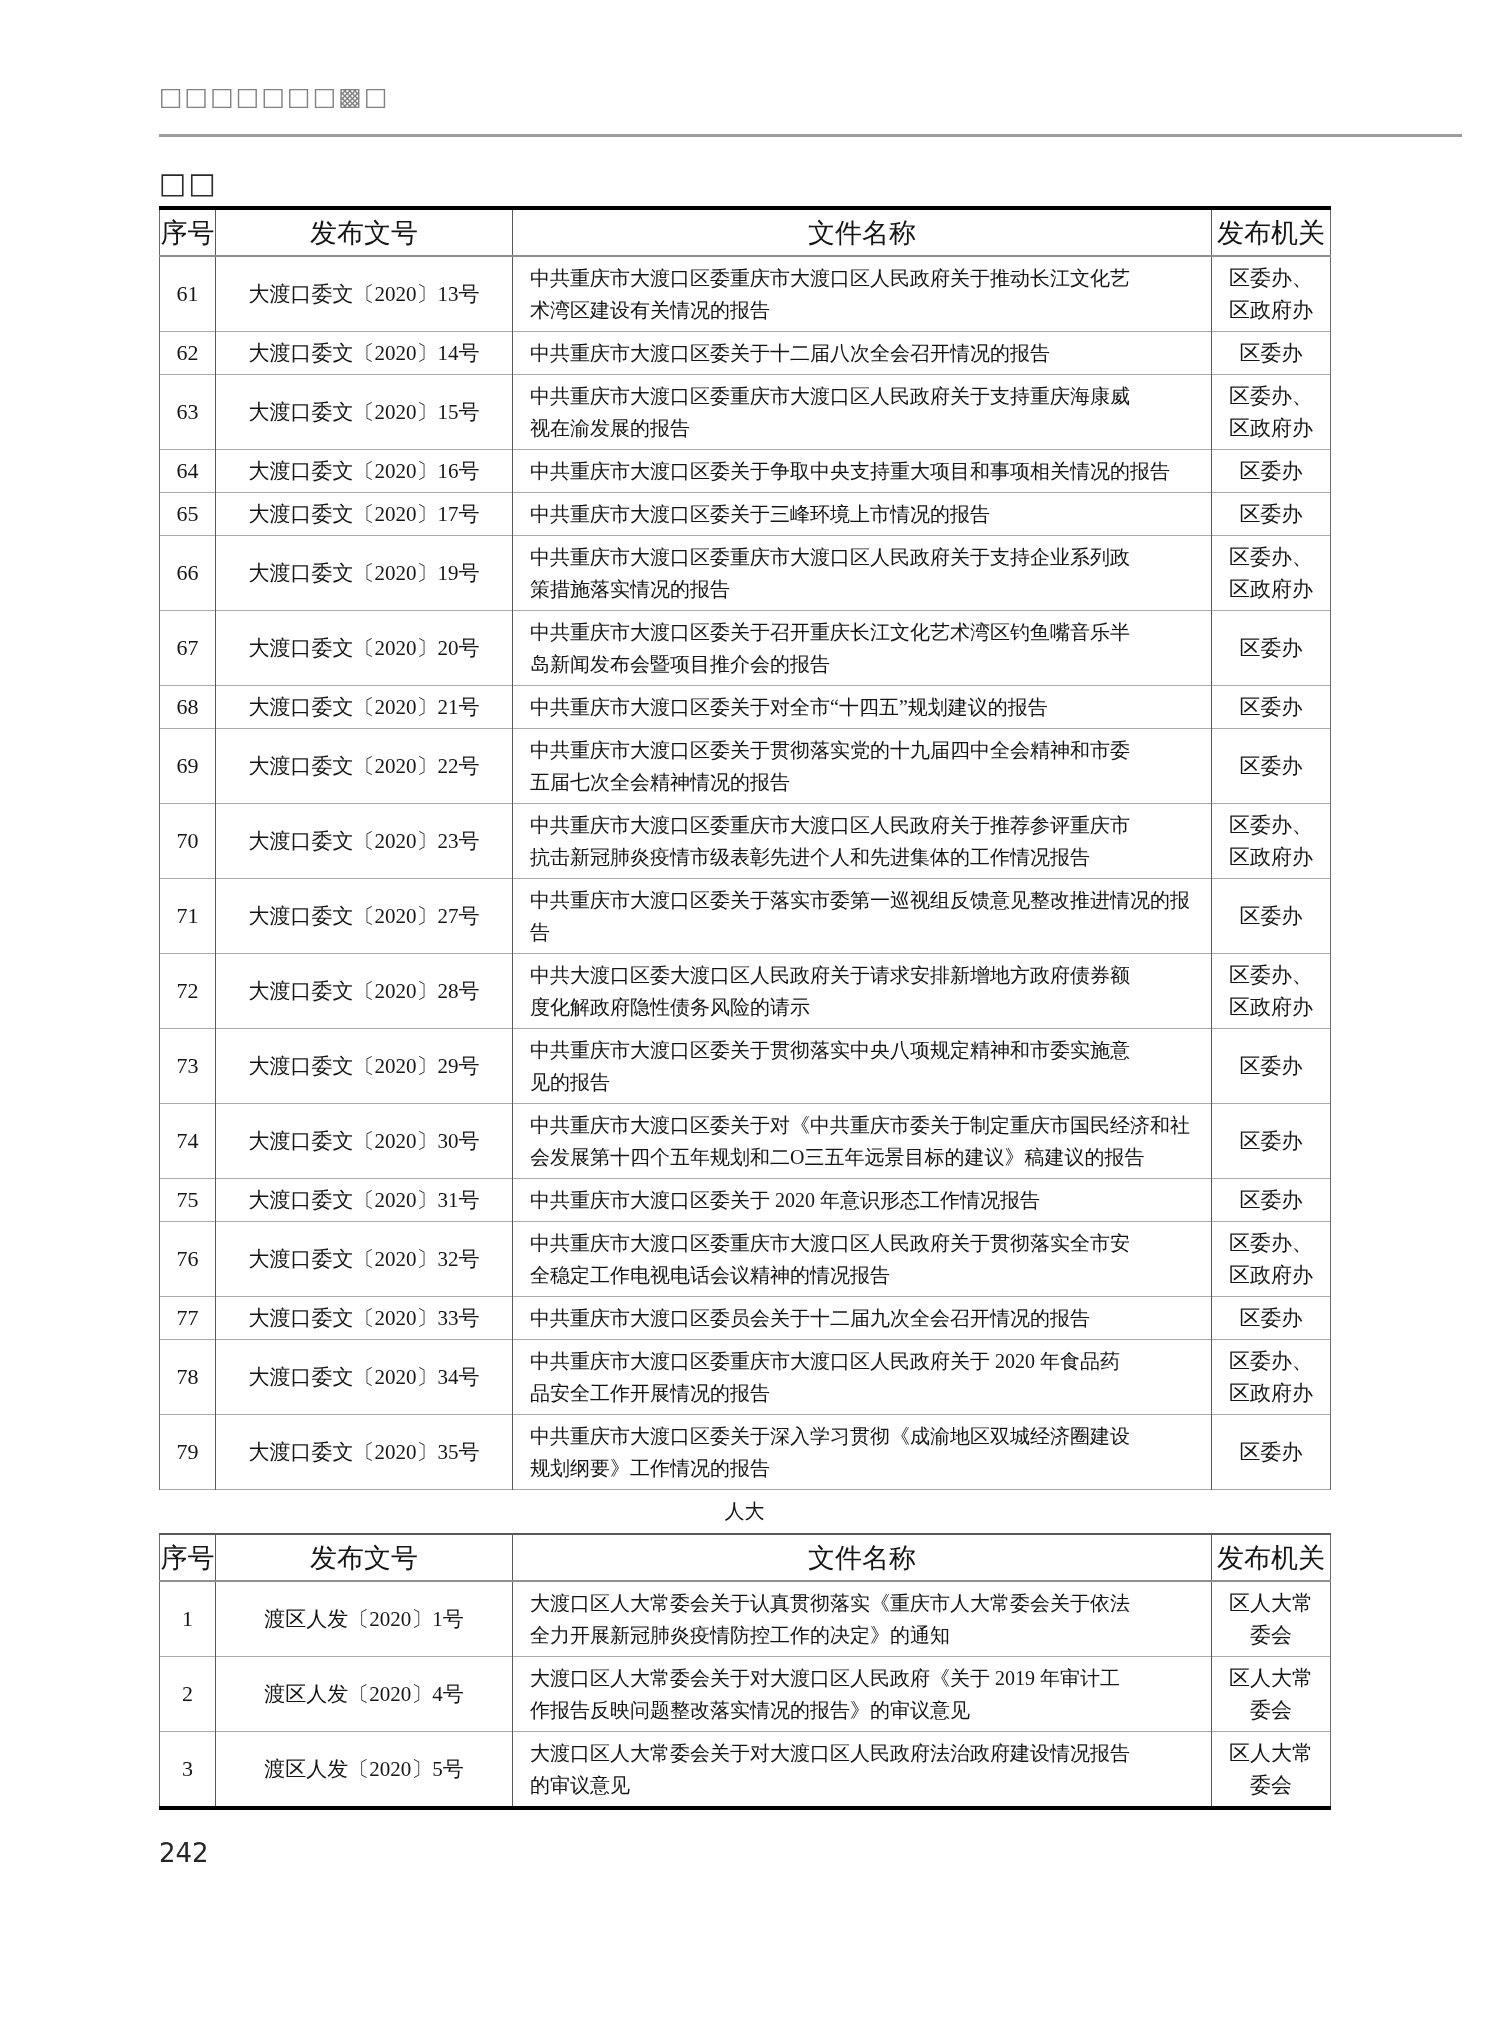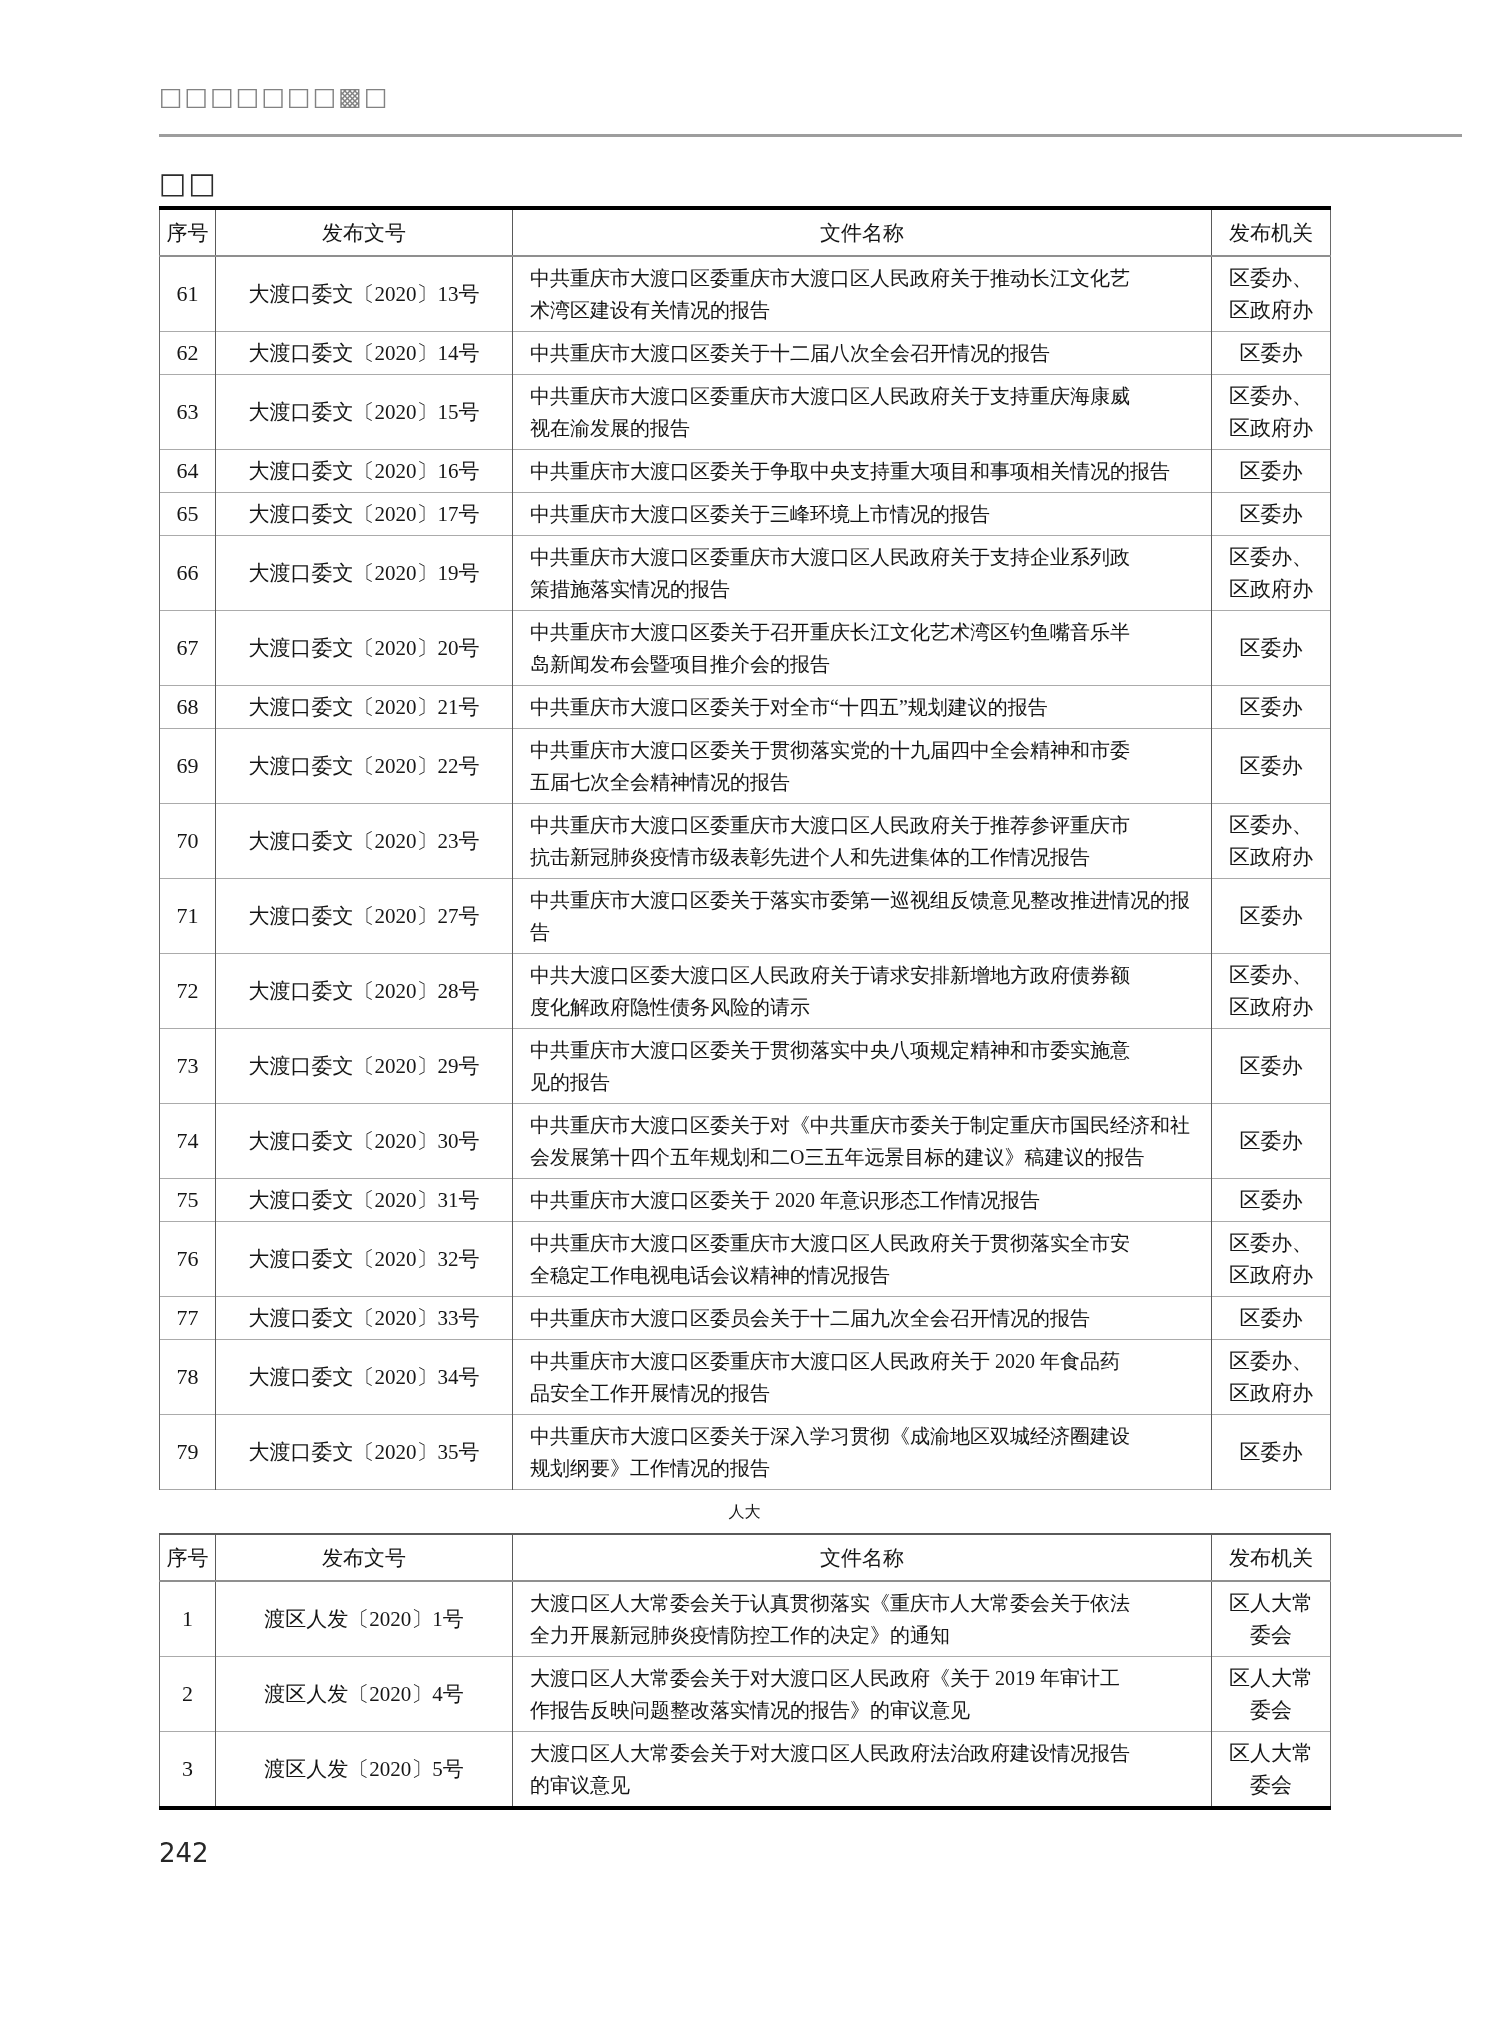--- a/index.html
+++ b/index.html
@@ -26,41 +26,41 @@
     font-family:"DejaVu Sans",sans-serif;
     font-size:29px; line-height:34px; color:#2b2b2b;
     letter-spacing:2px; margin:0 0 6px 0; font-weight:bold;
   }
   
   table { border-collapse:collapse; table-layout:fixed; width:1171px; }
   table.t1 { border-top:4px solid #000; border-bottom:1px solid #a8a8a8; }
   table.t2 { border-top:2px solid #5a5a5a; border-bottom:4px solid #000; }
   col.c1 { width:56px; } col.c2 { width:297px; } col.c3 { width:699px; } col.c4 { width:119px; }
   th {
-    font-weight:normal; font-size:21px; height:45px; text-align:center;
+    font-weight:normal; font-size:27px; height:45px; text-align:center;
     border-left:1px solid #5a5a5a; border-right:1px solid #5a5a5a;
     border-bottom:2px solid #8f8f8f; padding:0;
   }
   td {
     font-size:21px; line-height:32px; padding:5px 8px;
     border-left:1px solid #5a5a5a; border-right:1px solid #5a5a5a;
     border-top:1px solid #ababab; vertical-align:middle;
     white-space:pre-line;
   }
   tbody tr:first-child td { border-top:none; }
   td.c-no   { text-align:center; font-size:22px; padding-left:0; padding-right:0; }
   td.c-doc  { text-align:center; }
   td.c-title{ text-align:left; font-size:20px; padding:5px 17px; }
   td.c-agency { text-align:center; padding-left:4px; padding-right:4px; }
   table th:first-child, table td:first-child { border-left:1px solid #6a6a6a; }
   table th:last-child,  table td:last-child  { border-right:1px solid #6a6a6a; }
   
   .section-band {
     height:43px; line-height:43px; text-align:center;
-    font-size:16px; color:#151515;
+    font-size:20px; color:#151515;
   }
   
   .page-number {
     margin-top:28px;
     font-family:"DejaVu Sans",sans-serif;
     font-size:26px; color:#262626; font-weight:normal;
   }
 </style>
 </head>
 <body>

